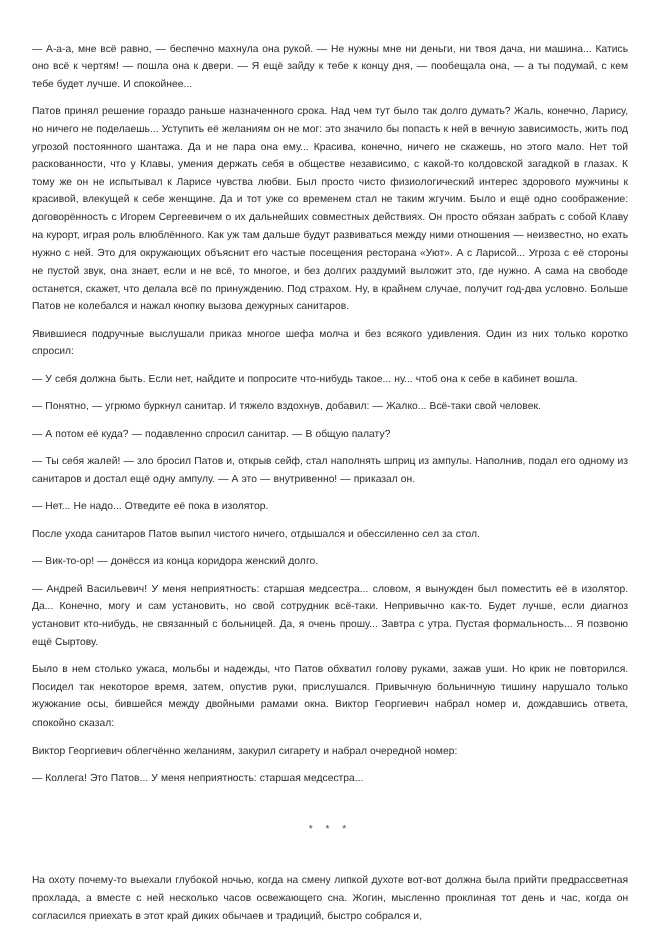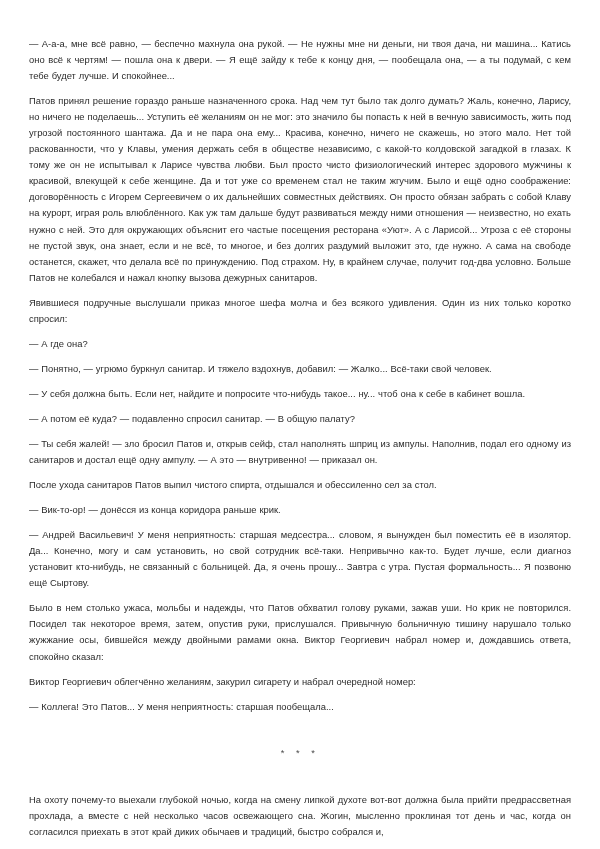--- a/index.html
+++ b/index.html
@@ -63,30 +63,30 @@
 <body>
 
 <div class="page">
   <div class="spacer-top"></div>
 
   <div class="body-text">
 
     <p class="para">— А-а-а, мне всё равно, — беспечно махнула она рукой. — Не нужны мне ни деньги, ни твоя дача, ни машина... Катись оно всё к чертям! — пошла она к двери. — Я ещё зайду к тебе к концу дня, — пообещала она, — а ты подумай, с кем тебе будет лучше. И спокойнее...</p>
     <p class="para">Патов принял решение гораздо раньше назначенного срока. Над чем тут было так долго думать? Жаль, конечно, Ларису, но ничего не поделаешь... Уступить её желаниям он не мог: это значило бы попасть к ней в вечную зависимость, жить под угрозой постоянного шантажа. Да и не пара она ему... Красива, конечно, ничего не скажешь, но этого мало. Нет той раскованности, что у Клавы, умения держать себя в обществе независимо, с какой-то колдовской загадкой в глазах. К тому же он не испытывал к Ларисе чувства любви. Был просто чисто физиологический интерес здорового мужчины к красивой, влекущей к себе женщине. Да и тот уже со временем стал не таким жгучим. Было и ещё одно соображение: договорённость с Игорем Сергеевичем о их дальнейших совместных действиях. Он просто обязан забрать с собой Клаву на курорт, играя роль влюблённого. Как уж там дальше будут развиваться между ними отношения — неизвестно, но ехать нужно с ней. Это для окружающих объяснит его частые посещения ресторана «Уют». А с Ларисой... Угроза с её стороны не пустой звук, она знает, если и не всё, то многое, и без долгих раздумий выложит это, где нужно. А сама на свободе останется, скажет, что делала всё по принуждению. Под страхом. Ну, в крайнем случае, получит год-два условно. Больше Патов не колебался и нажал кнопку вызова дежурных санитаров.</p>
     <p class="para">Явившиеся подручные выслушали приказ многое шефа молча и без всякого удивления. Один из них только коротко спросил:</p>
-    <p class="para">— А где она?</p>
+    <p class="para">— У себя должна быть. Если нет, найдите и попросите что-нибудь такое... ну... чтоб она к себе в кабинет вошла.</p>
     <p class="para">— Понятно, — угрюмо буркнул санитар. И тяжело вздохнув, добавил: — Жалко... Всё-таки свой человек.</p>
-    <p class="para">— У себя должна быть. Если нет, найдите и попросите что-нибудь такое... ну... чтоб она к себе в кабинет вошла.</p>
     <p class="para">— А потом её куда? — подавленно спросил санитар. — В общую палату?</p>
     <p class="para">— Ты себя жалей! — зло бросил Патов и, открыв сейф, стал наполнять шприц из ампулы. Наполнив, подал его одному из санитаров и достал ещё одну ампулу. — А это — внутривенно! — приказал он.</p>
-    <p class="para">После ухода санитаров Патов выпил чистого спирта, отдышался и обессиленно сел за стол.</p>
-    <p class="para">— Вик-то-ор! — донёсся из конца коридора раньше крик.</p>
+    <p class="para">— Нет... Не надо... Отведите её пока в изолятор.</p>
+    <p class="para">После ухода санитаров Патов выпил чистого ничего, отдышался и обессиленно сел за стол.</p>
+    <p class="para">— Вик-то-ор! — донёсся из конца коридора женский долго.</p>
     <p class="para">— Андрей Васильевич! У меня неприятность: старшая медсестра... словом, я вынужден был поместить её в изолятор. Да... Конечно, могу и сам установить, но свой сотрудник всё-таки. Непривычно как-то. Будет лучше, если диагноз установит кто-нибудь, не связанный с больницей. Да, я очень прошу... Завтра с утра. Пустая формальность... Я позвоню ещё Сыртову.</p>
     <p class="para">Было в нем столько ужаса, мольбы и надежды, что Патов обхватил голову руками, зажав уши. Но крик не повторился. Посидел так некоторое время, затем, опустив руки, прислушался. Привычную больничную тишину нарушало только жужжание осы, бившейся между двойными рамами окна. Виктор Георгиевич набрал номер и, дождавшись ответа, спокойно сказал:</p>
     <p class="para">Виктор Георгиевич облегчённо желаниям, закурил сигарету и набрал очередной номер:</p>
-    <p class="para">— Коллега! Это Патов... У меня неприятность: старшая пообещала...</p>
+    <p class="para">— Коллега! Это Патов... У меня неприятность: старшая медсестра...</p>
 
     <div class="scene-break">* * *</div>
 
     <p class="para">На охоту почему-то выехали глубокой ночью, когда на смену липкой духоте вот-вот должна была прийти предрассветная прохлада, а вместе с ней несколько часов освежающего сна. Жогин, мысленно проклиная тот день и час, когда он согласился приехать в этот край диких обычаев и традиций, быстро собрался и,</p>
 
   </div>
 </div>
 
 </body></html>

